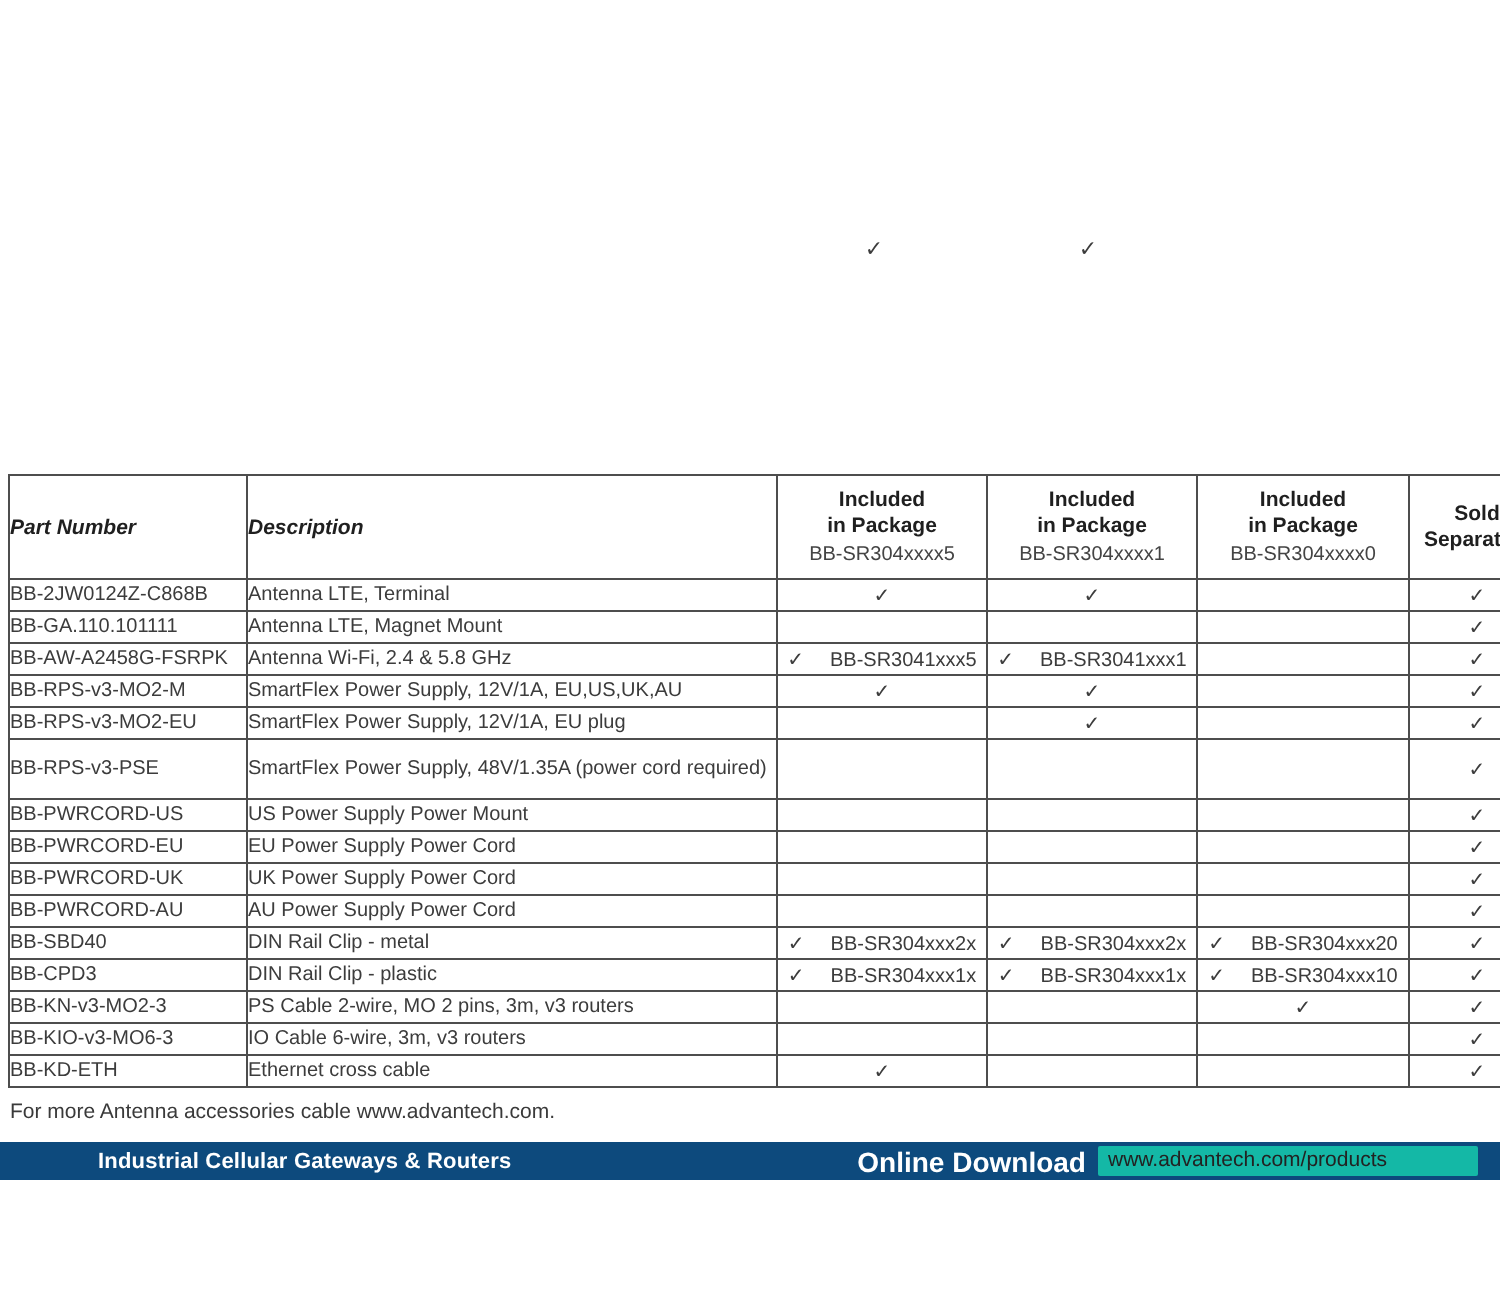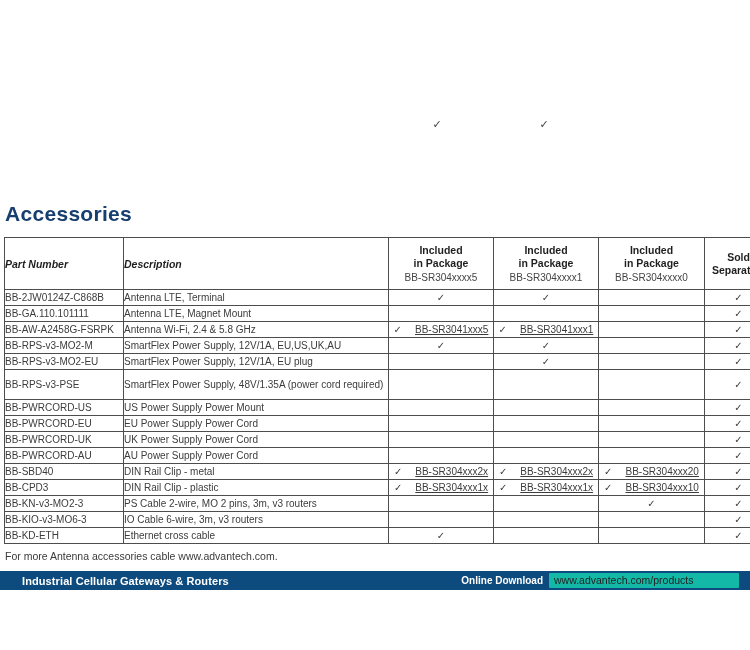--- a/index.html
+++ b/index.html
@@ -67,53 +67,54 @@
     font-style: italic;
   }
   th.h-pkg, th.h-sold { text-align: center; font-weight: normal; }
   .hb { font-size: 10.5px; font-weight: bold; color: #1f1f1f; line-height: 13px; }
   .hn { font-size: 10px; font-weight: normal; color: #444444; line-height: 13px; margin-top: 1px; }
   td.c-part { padding-left: 6px; white-space: nowrap; }
   td.c-desc { padding-left: 7px; padding-right: 6px; line-height: 12px; }
   td.c-chk  { text-align: center; white-space: nowrap; }
   .chk { color: #3d3d3d; font-size: 10px; }
   .chk:empty { display: none; }
-  .lbl { margin-left: 13px; text-decoration: underline; }
+  .lbl { margin-left: 13px; }
   .lbl:empty { display: none; margin-left: 0; }
 
   .note {
     position: absolute;
     left: 5px;
     top: 550px;
     font-size: 10.5px;
     color: #3a3a3a;
   }
 
   .footer-bar {
     position: absolute;
     left: 0;
     top: 571px;
     width: 750px;
     height: 19px;
     background: #0d4a7d;
     display: flex;
     align-items: center;
+    padding-left: 27px;
   }
   .footer-left {
     margin-left: 22px;
     color: #ffffff;
     font-weight: bold;
     font-size: 11px;
     letter-spacing: 0.1px;
   }
   .footer-spacer { flex: 1; }
   .footer-online {
     color: #ffffff;
     font-weight: bold;
-    font-size: 10px;
+    font-size: 14px;
     margin-right: 6px;
     margin-left: 48px;
   }
   .footer-urlbox {
     width: 190px;
     height: 15px;
     background: #14b8a6;
     border-radius: 1px;
     margin-right: 11px;
     font-size: 10.5px;
@@ -125,21 +126,20 @@
   }
 </style>
 </head>
 <body>
 
 <div class="page">
 
   <span class="top-check c1">✓</span>
   <span class="top-check c2">✓</span>
 
-  <div class="page-title">Accessories</div>
 
   <table class="acc">
     <colgroup>
       <col class="w-part">
         <col class="w-desc">
         <col class="w-pkg">
         <col class="w-pkg">
         <col class="w-pkg0">
         <col class="w-sold">
     </colgroup>

